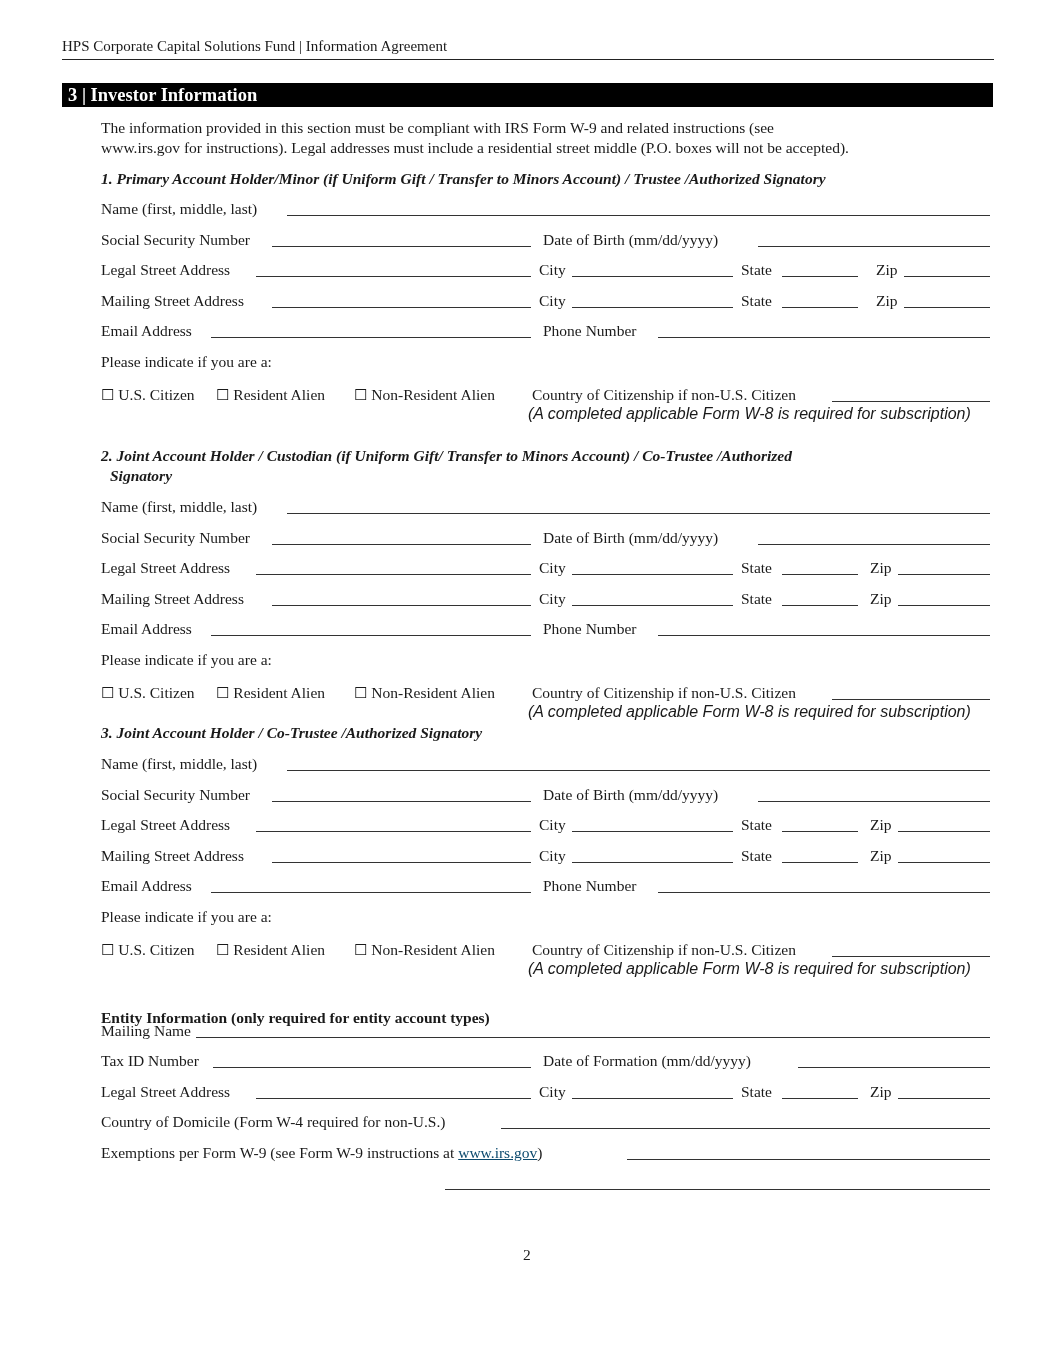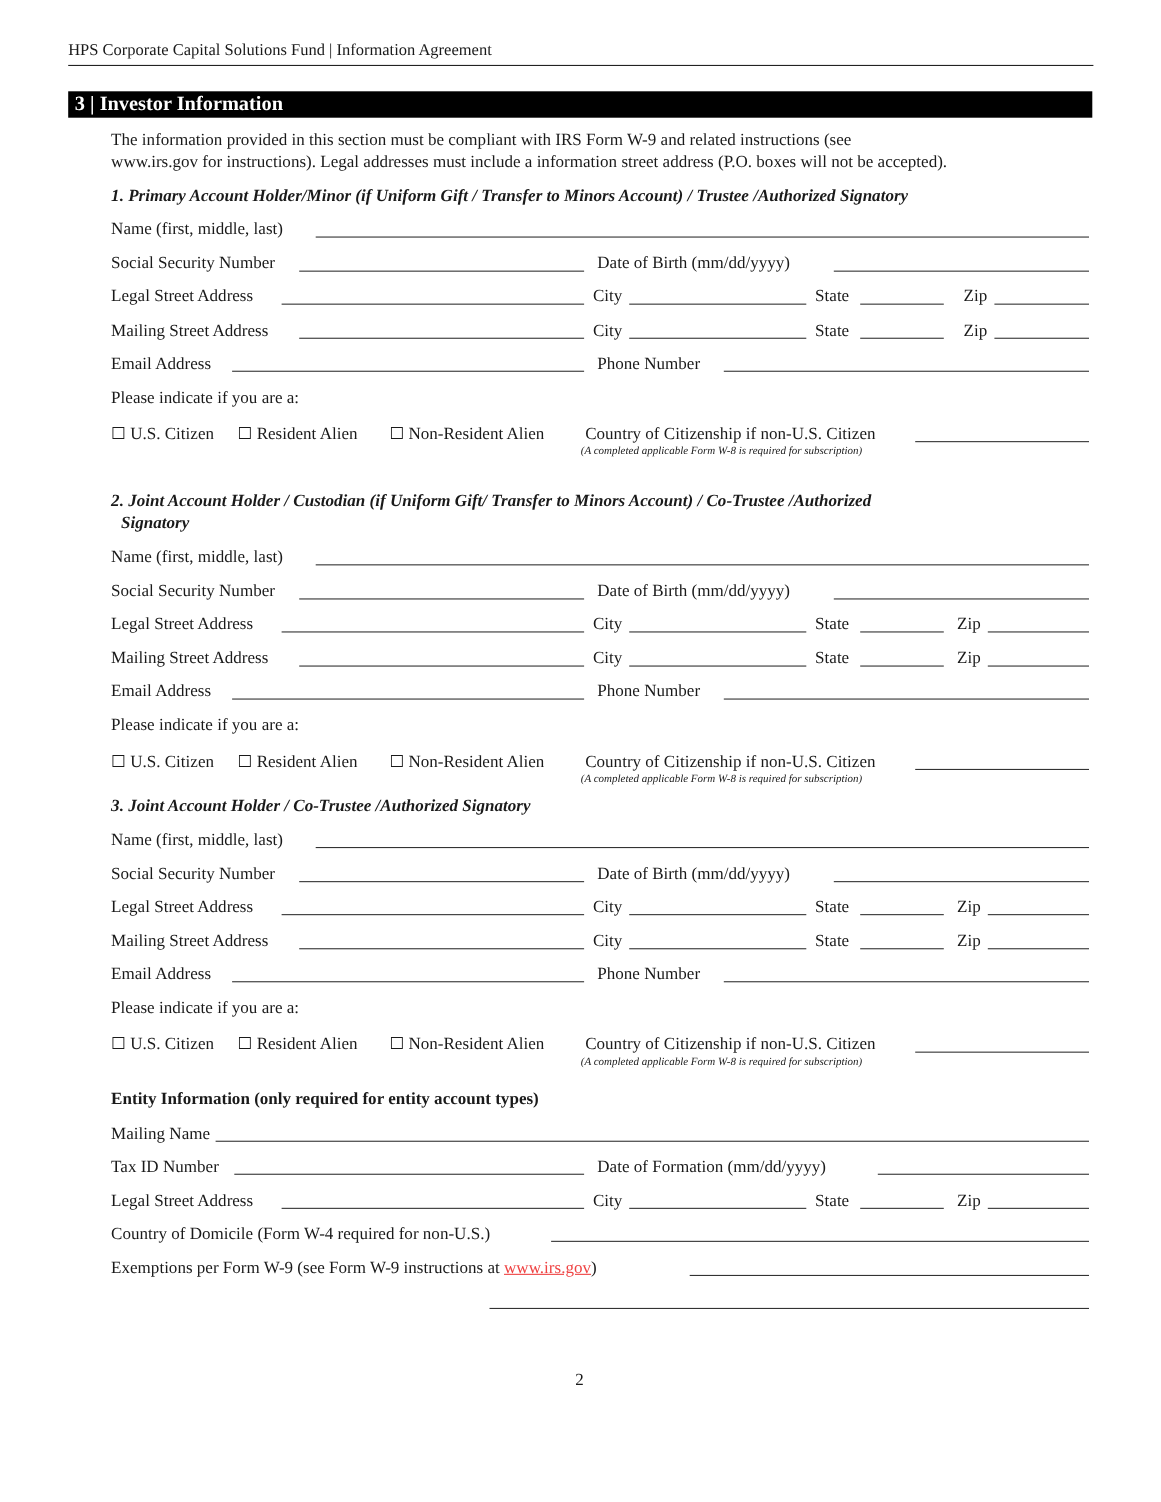--- a/index.html
+++ b/index.html
@@ -6,36 +6,36 @@
   body { width: 1055px; height: 1365px; position: relative; font-family: "DejaVu Serif", "Liberation Serif", serif; color: #1a1a1a; overflow: hidden; }
   .abs { position: absolute; white-space: nowrap; }
   .header-text { left: 62px; top: 38px; font-size: 15px; font-family: "Liberation Serif", serif; }
   .header-rule { left: 62px; top: 59px; width: 932px; height: 1px; background: #222; }
   .section-bar { left: 62px; top: 83px; width: 931px; height: 24px; background: #000; color: #fff; font-weight: bold; font-size: 18.5px; font-family: "Liberation Serif", serif; line-height: 24px; padding-left: 6px; box-sizing: border-box; }
   .para { left: 101px; font-size: 15.5px; font-family: "Liberation Serif", serif; line-height: 20px; }
   .subhead { left: 101px; font-size: 15.5px; font-weight: bold; font-style: italic; font-family: "Liberation Serif", serif; line-height: 20px; }
   .row { position: absolute; left: 101px; height: 20px; font-size: 15.5px; font-family: "Liberation Serif", serif; }
   .lbl { position: absolute; top: 0; white-space: nowrap; line-height: 20px; }
   .line { position: absolute; top: 16px; height: 1px; background: #333; }
-  .italic-note { font-style: italic; font-size: 10px; font-family: Liberation Serif, serif; }
-  .bold { font-weight: bold; }
+  .italic-note { font-style: italic; font-size: 16px; font-family: Liberation Sans, sans-serif; }
+  .bold { font-weight: bold; margin-top: 18px; }
   .cb { font-size: 15px; }
-  a.link { color: #ef4444; text-decoration: underline; }
+  a.link { color: #0c4a6e; text-decoration: underline; }
   .pagenum { left: 523px; top: 1246px; font-size: 15.5px; font-family: "Liberation Serif", serif; }
 </style>
 </head>
 <body>
 
 <div class="abs header-text">HPS Corporate Capital Solutions Fund | Information Agreement</div>
 <div class="abs header-rule"></div>
 
 <div class="abs section-bar">3  |  Investor Information</div>
 
 <div class="abs para" style="top:118px">The information provided in this section must be compliant with IRS Form W-9 and related instructions (see</div>
-<div class="abs para" style="top:138px">www.irs.gov for instructions). Legal addresses must include a information street address (P.O. boxes will not be accepted).</div>
+<div class="abs para" style="top:138px">www.irs.gov for instructions). Legal addresses must include a residential street middle (P.O. boxes will not be accepted).</div>
 
 <div class="abs subhead" style="top:169px">1.   Primary Account Holder/Minor (if Uniform Gift / Transfer to Minors Account) / Trustee /Authorized Signatory</div>
 
 <div id="holder-blocks">
 <div class="row" style="top:199px; width:889px">
   <span class="lbl" style="left:0">Name (first, middle, last)</span>
   <span class="line" style="left:186px; width:703px"></span>
 </div>
 <div class="row" style="top:229.5px; width:889px">
   <span class="lbl" style="left:0">Social Security Number</span>

